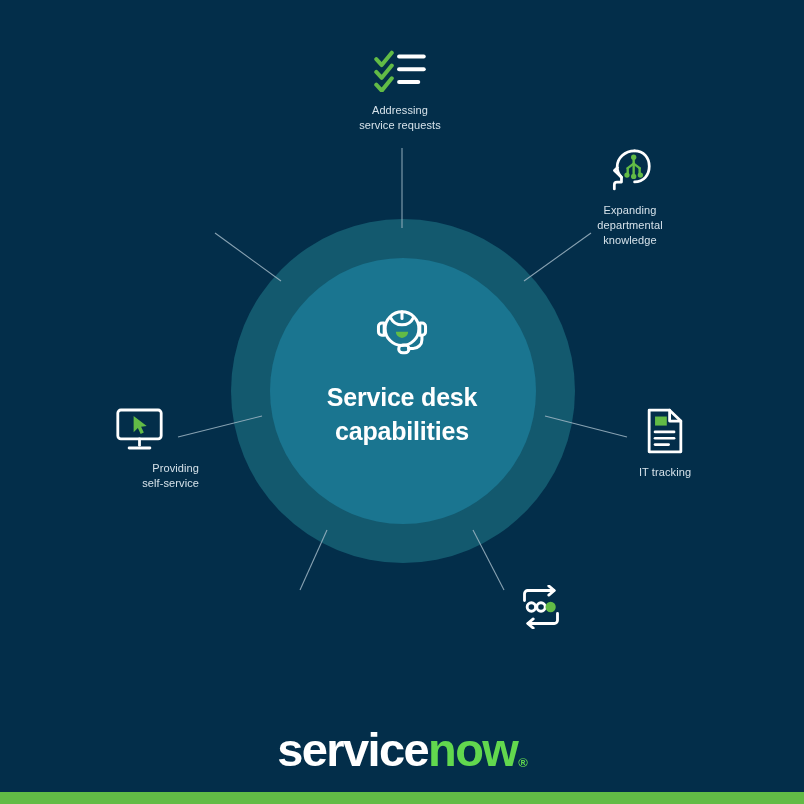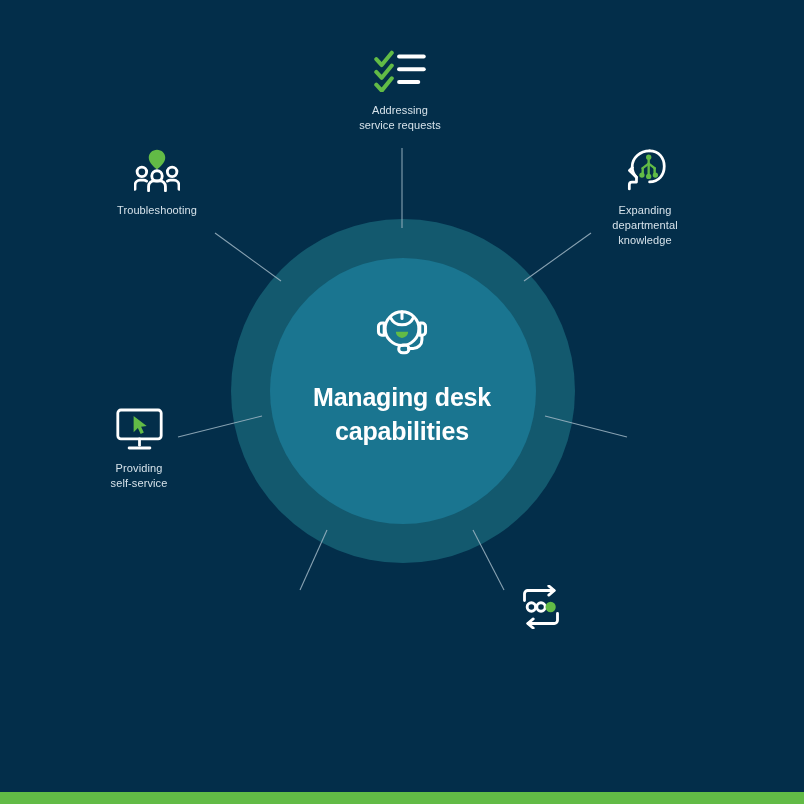--- a/index.html
+++ b/index.html
@@ -85,22 +85,22 @@
   .node .label {
     color: #d6e2ea;
     font-size: 11px;
     line-height: 1.35;
     white-space: pre-line;
     letter-spacing: 0.1px;
   }
 
   #node-addressing      { left: 300px; top: 50px;  width: 200px; }
   #node-troubleshooting { left: 77px;  top: 148px; width: 160px; }
-  #node-expanding       { left: 575px; top: 148px; width: 140px; }
-  #node-selfservice     { left: 79px;  top: 408px; width: 120px; }
+  #node-expanding       { left: 560px; top: 148px; width: 140px; }
+  #node-selfservice     { left: 79px;  top: 408px; width: 120px; text-align: right; }
   #node-ittracking      { left: 605px; top: 408px; width: 120px; }
   #node-monitoring      { left: 192px; top: 585px; width: 140px; }
   #node-managing        { left: 481px; top: 585px; width: 120px; }
 
   
   .logo {
     position: absolute;
     left: 0;
     top: 726px;
     width: 804px;
@@ -159,55 +159,41 @@
         <path d="M32 7c-9.6 0-17.4 7.8-17.4 17.4 0 9.6 7.8 17.4 17.4 17.4 9.6 0 17.4-7.8 17.4-17.4C49.4 14.8 41.6 7 32 7z"></path>
         <path d="M20.5 13.5c2 4.2 6.3 7 11.5 7s9.5-2.8 11.5-7"></path>
         <path d="M32 7v7"></path>
         <path d="M13.6 18.6h-2.3a3.6 3.6 0 0 0-3.6 3.6v5.4a3.6 3.6 0 0 0 3.6 3.6h2.3z"></path>
         <path d="M50.4 18.6h2.3a3.6 3.6 0 0 1 3.6 3.6v5.4a3.6 3.6 0 0 1-3.6 3.6h-2.3z"></path>
         <path d="M52.6 31.2v4.6c0 5-4.1 9.1-9.1 9.1h-4.8"></path>
         <rect x="28.6" y="41.2" width="10.6" height="8.2" rx="4.1"></rect>
       </g>
       <path d="M25.6 27.6h12.8a6.4 6.4 0 0 1-12.8 0z" fill="#62bb46"></path>
     </svg>
-    <div class="center-title">Managing desk
+    <div class="center-title">Service desk
 capabilities</div>
   </div>
 
   <div class="node" id="node-addressing">
     <svg class="ico" width="52" height="42" viewBox="0 0 56 46">
       <g fill="none" stroke="#62bb46" stroke-width="4.4" stroke-linecap="round" stroke-linejoin="round">
         <polyline points="2,10 8,16.5 19,3"></polyline>
         <polyline points="2,24 8,30.5 19,17"></polyline>
         <polyline points="2,38 8,44.5 19,31"></polyline>
       </g>
       <g fill="none" stroke="#ffffff" stroke-width="4.4" stroke-linecap="round">
         <line x1="27" y1="7" x2="54" y2="7"></line>
         <line x1="27" y1="21" x2="54" y2="21"></line>
         <line x1="27" y1="35" x2="48" y2="35"></line>
       </g>
     </svg>
     <div class="label">Addressing
 service requests</div>
   </div>
 
-  <div class="node" id="node-troubleshooting">
-    <svg class="ico" width="46" height="44" viewBox="0 0 50 48">
-      <path d="M25 2c-5 0-9 3.9-9 8.7 0 5.6 6.7 11 8.3 12.2.4.3.9.3 1.3 0C27.3 21.7 34 16.3 34 10.7 34 5.9 30 2 25 2z" fill="#62bb46"></path>
-      <g fill="none" stroke="#ffffff" stroke-width="3.1" stroke-linecap="round" stroke-linejoin="round">
-        <circle cx="8.5" cy="26" r="5.2"></circle>
-        <path d="M1 45v-4.3c0-3.1 2.5-5.6 5.6-5.6h3.8c1.2 0 2.3.4 3.2 1"></path>
-        <circle cx="41.5" cy="26" r="5.2"></circle>
-        <path d="M49 45v-4.3c0-3.1-2.5-5.6-5.6-5.6h-3.8c-1.2 0-2.3.4-3.2 1"></path>
-        <circle cx="25" cy="30.5" r="5.7"></circle>
-        <path d="M15.8 46.5v-4.6c0-3.3 2.7-6 6-6h6.4c3.3 0 6 2.7 6 6v4.6"></path>
-      </g>
-    </svg>
-    <div class="label">Troubleshooting</div>
-  </div>
 
   <div class="node" id="node-expanding">
     <svg class="ico" width="44" height="44" viewBox="0 0 48 48">
       <path d="M29 3C18.5 3 10 10.8 10 20.4c0 4.4 1.8 8.4 4.7 11.5v5.3H9.8c-1.6 0-2.9 1.3-2.9 2.9v4.6" fill="none" stroke="#ffffff" stroke-width="3" stroke-linecap="round" stroke-linejoin="round"></path>
       <path d="M29 3c10 0 16 7.6 16 17s-6 17-16 17" fill="none" stroke="#ffffff" stroke-width="3" stroke-linecap="round" stroke-linejoin="round"></path>
       <path d="M14.7 31.9 7 24.6l3.4-3.2" fill="none" stroke="#ffffff" stroke-width="3" stroke-linecap="round" stroke-linejoin="round"></path>
       <g stroke="#62bb46" stroke-width="2.6" fill="none" stroke-linecap="round">
         <line x1="28" y1="11" x2="28" y2="30"></line>
         <line x1="28" y1="17" x2="21.5" y2="22"></line>
         <line x1="28" y1="17" x2="34.5" y2="22"></line>
@@ -232,31 +218,47 @@
         <rect x="2" y="2" width="48" height="32" rx="3.4"></rect>
         <path d="M26 34v7"></path>
         <path d="M14.5 44h23"></path>
       </g>
       <path d="M19.5 8.5 19.5 26.5 24.2 22 27.3 28.6 30.8 26.8 27.8 20.4 34 19.6z" fill="#62bb46"></path>
     </svg>
     <div class="label">Providing
 self-service</div>
   </div>
 
+  <div class="node" id="node-ittracking">
+    <svg class="ico" width="38" height="46" viewBox="0 0 42 50">
+      <path d="M3.5 2h22.6L38.5 14v34H3.5z" fill="none" stroke="#ffffff" stroke-width="3.1" stroke-linejoin="round" stroke-linecap="round"></path>
+      <path d="M26.1 2v12h12.4" fill="none" stroke="#ffffff" stroke-width="3.1" stroke-linejoin="round" stroke-linecap="round"></path>
+      <rect x="10" y="9" width="13" height="10" fill="#62bb46"></rect>
+      <g stroke="#ffffff" stroke-width="3" stroke-linecap="round">
+        <line x1="10" y1="26" x2="31" y2="26"></line>
+        <line x1="10" y1="33" x2="31" y2="33"></line>
+        <line x1="10" y1="40" x2="25" y2="40"></line>
+      </g>
+    </svg>
+    <div class="label">IT tracking</div>
+  </div>
 
 
   <div class="node" id="node-managing">
     <svg class="ico" width="44" height="44" viewBox="0 0 48 48">
       <g fill="none" stroke="#ffffff" stroke-width="3.1" stroke-linecap="round" stroke-linejoin="round">
         <path d="M6 17V9.5A3.5 3.5 0 0 1 9.5 6H38"></path>
         <polyline points="32.5,1 38.5,6 32.5,11"></polyline>
         <path d="M42 31v7.5a3.5 3.5 0 0 1-3.5 3.5H10"></path>
         <polyline points="15.5,47 9.5,42 15.5,37"></polyline>
         <circle cx="13.5" cy="24" r="4.6"></circle>
         <circle cx="24" cy="24" r="4.6"></circle>
       </g>
       <circle cx="34.5" cy="24" r="5.6" fill="#62bb46"></circle>
     </svg>
   </div>
 
+  <div class="logo">
+    <span class="logo-word"><span>service</span><span class="logo-seg-now">now</span><span class="logo-reg">®</span></span>
+  </div>
 
   <div class="bottom-bar"></div>
 </div>
 
 </body></html>

